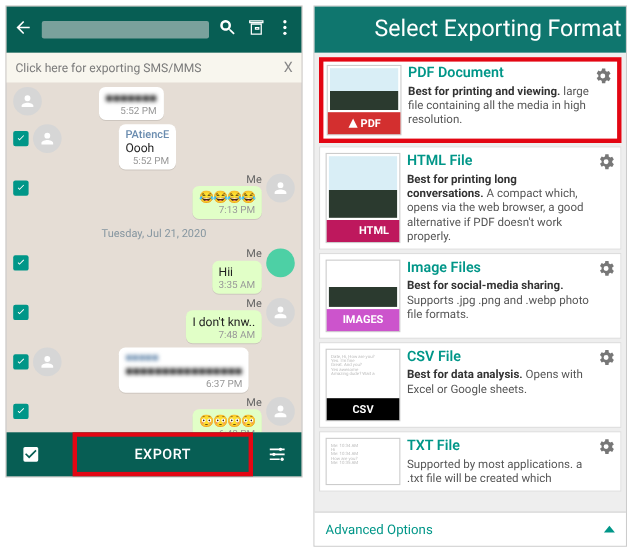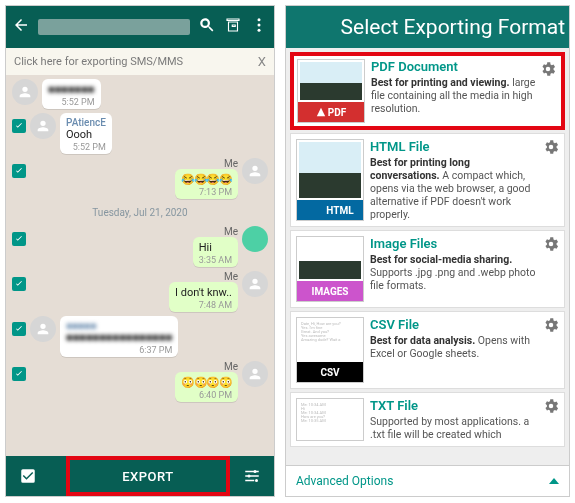--- a/index.html
+++ b/index.html
@@ -9,21 +9,21 @@
     width: 575px;
     height: 503px;
     overflow: hidden;
     display: flex;
     gap: 10px;
     padding: 5px;
   }
   
   .phone-left {
     flex: 0 0 270px;
-    height: 492px;
+    height: 429px;
     background: #e5ddd5;
     display: flex;
     flex-direction: column;
     position: relative;
     border: 1px solid #ccc;
   }
   .wa-header {
     background: #075e54;
     height: 42px;
     display: flex;
@@ -75,20 +75,21 @@
     background: #d6d6d6; flex-shrink: 0;
     display: flex; align-items: center; justify-content: center;
   }
   .avatar svg { fill:#fff; width:16px; height:16px; }
   .bubble {
     background: #fff;
     border-radius: 6px;
     padding: 4px 6px 2px 6px;
     max-width: 150px;
     box-shadow: 0 1px 0 rgba(0,0,0,0.1);
+    margin-left: 48px;
   }
   .bubble.out { background: #e1ffc7; }
   .bubble .sender { color: #6a8caf; font-size: 10px; font-weight: 500; }
   .bubble .body { color: #222; font-size: 11px; word-wrap: break-word; }
   .bubble .time { color:#999; font-size: 9px; text-align: right; margin-top:1px; }
   .blur-text { filter: blur(2px); color:#999; }
   .emojis { font-size: 14px; letter-spacing: -1px; }
   .date-sep {
     text-align: center;
     font-size: 10px;
@@ -164,21 +165,21 @@
     background: linear-gradient(#d9eef6 55%, #2b3a2f 55%);
     margin:2px;
   }
   .thumb .tag {
     height: 20px;
     display:flex; align-items:center; justify-content:center;
     color:#fff; font-size:10px; font-weight:bold;
   }
   .thumb .tag svg { fill:#fff; width:10px; height:10px; margin-right:2px; }
   .tag.pdf { background:#d32f2f; }
-  .tag.html { background:#0369a1;padding-left:20px; }
+  .tag.html { background:#be185d;padding-left:20px; }
   .tag.img { background:#cc54cc; }
   .tag.csv { background:#000000; }
   .thumb.text-preview .preview {
     background:#fff;
     font-size:4px; color:#bbb;
     padding:2px;
     line-height:4px;
     overflow:hidden;
   }
   .fmt-body { flex:1; font-size: 10.5px; color:#555; padding-right: 20px; }

